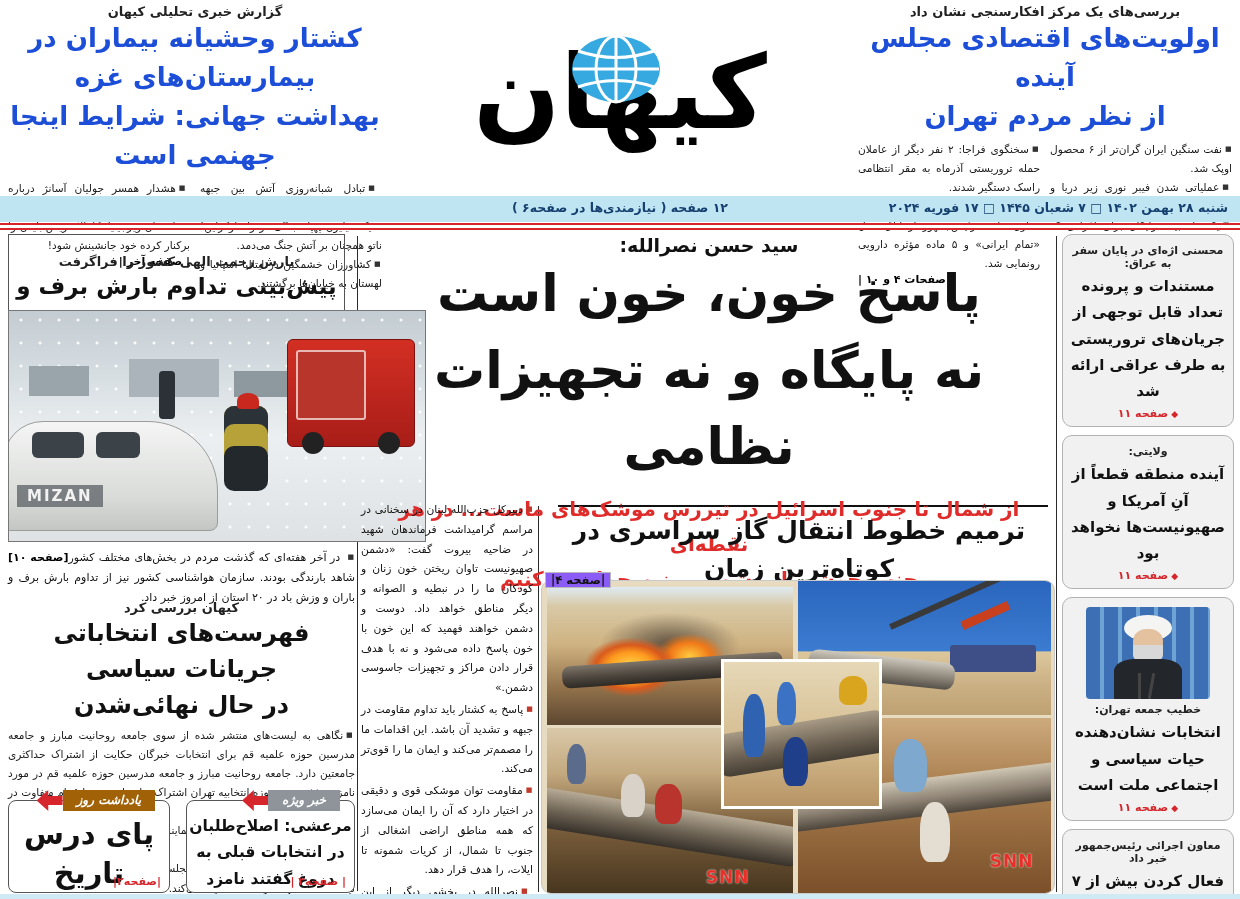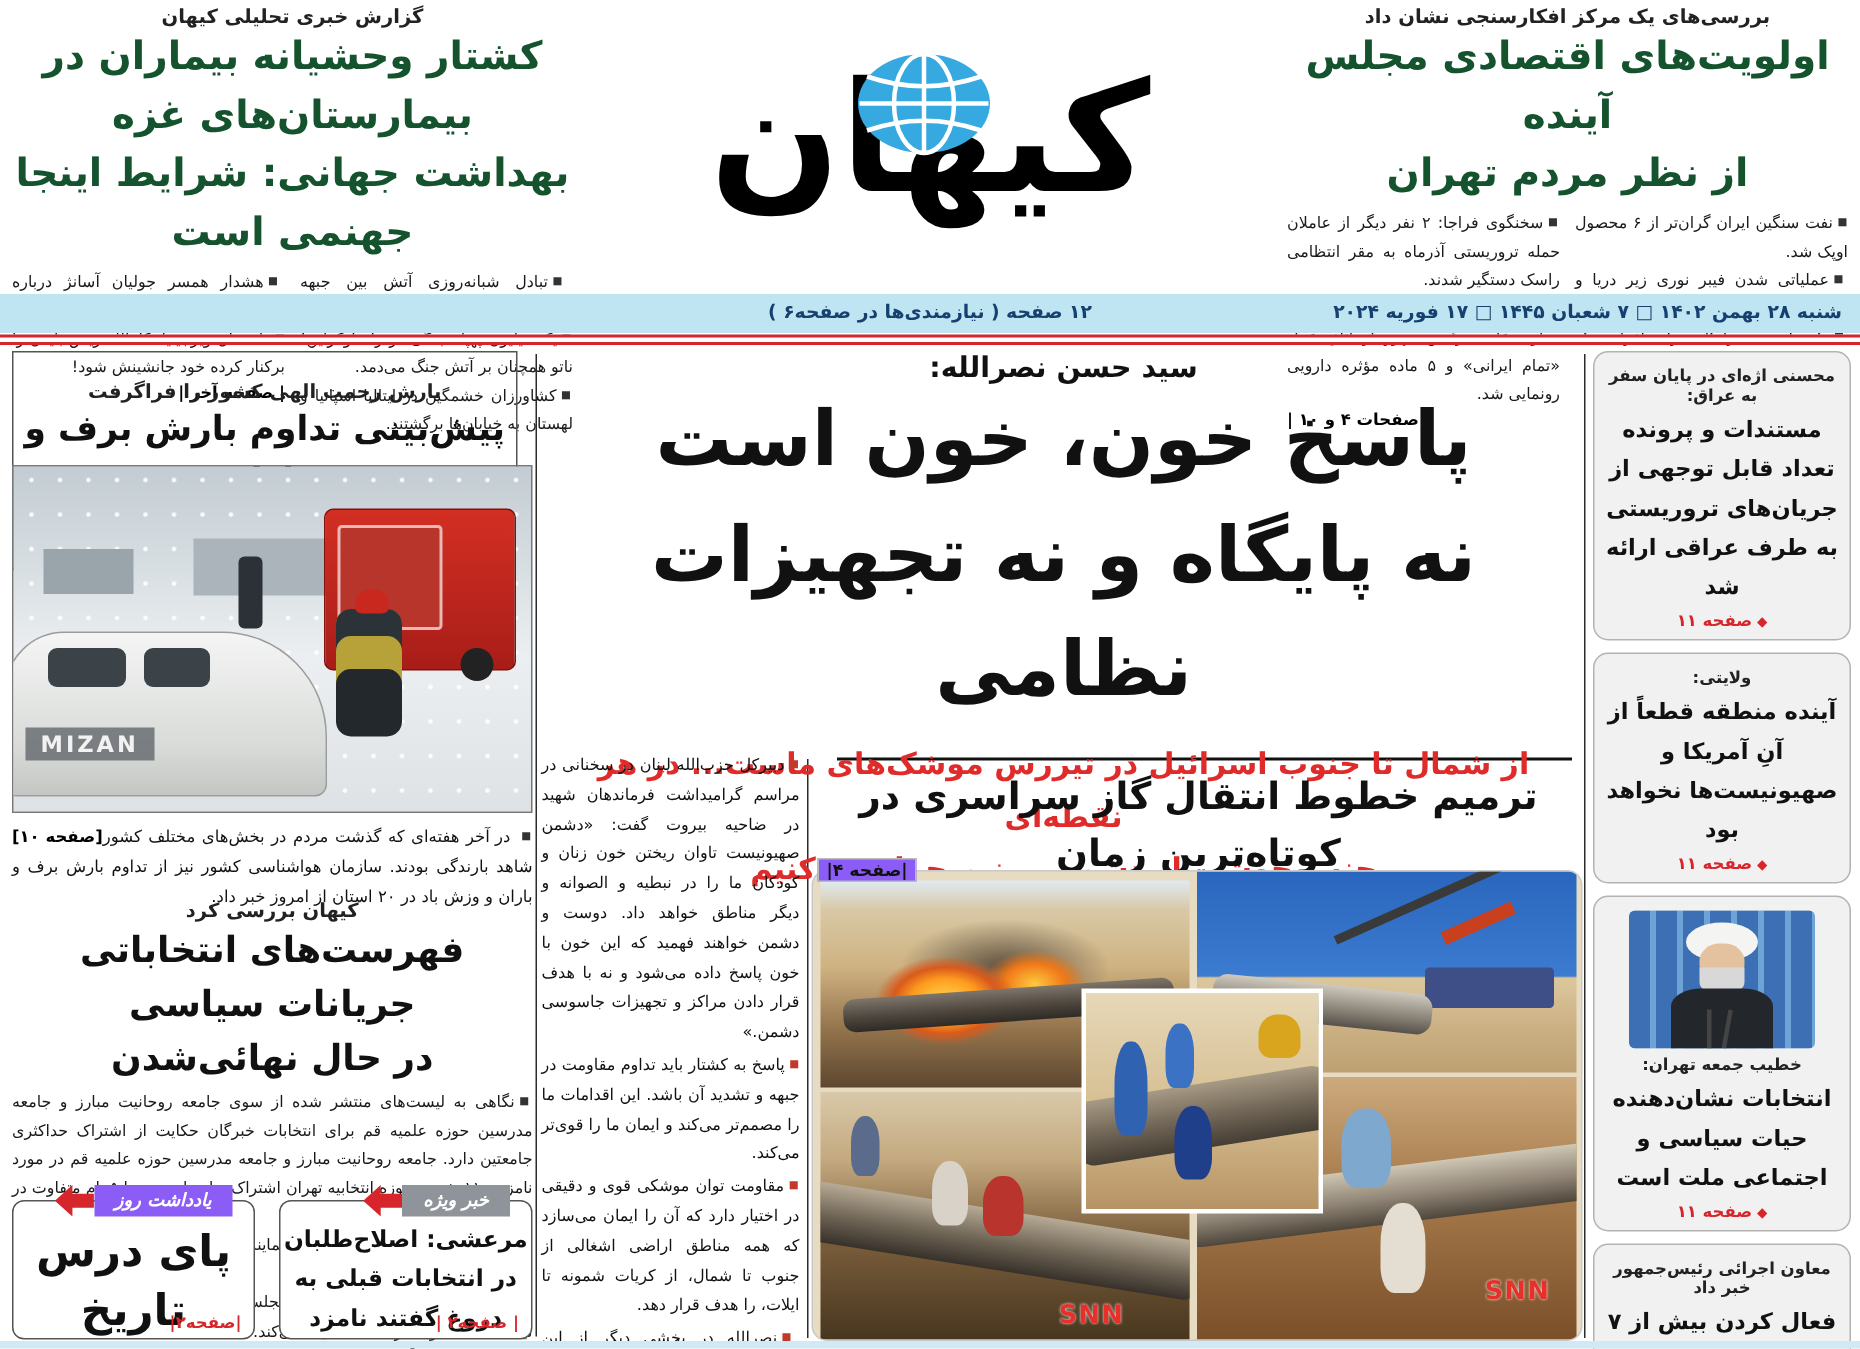--- a/index.html
+++ b/index.html
@@ -3,21 +3,21 @@
 <meta charset="utf-8">
 <style>
   * { margin:0; padding:0; box-sizing:border-box; }
   html,body { width:1240px; height:899px; background:#fff; overflow:hidden;
     font-family:"DejaVu Sans", sans-serif; direction:rtl; color:#111; }
   .abs { position:absolute; }
 
   
   .top-block { top:4px; width:374px; }
   .kicker { text-align:center; font-weight:bold; font-size:13px; color:#222; }
-  .top-headline { text-align:center; font-weight:bold; font-size:26px; line-height:1.5; color:#14532d; }
+  .top-headline { text-align:center; font-weight:bold; font-size:26px; line-height:1.5; color:#1d4ed8; }
   .bullet-cols { display:flex; gap:10px; margin-top:4px; }
   .bullet-col { flex:1; }
   .bullet { font-size:10.6px; line-height:1.8; text-align:justify; color:#1a1a1a; }
   .bullet::before { content:"■"; font-size:7px; color:#333; margin-left:3px; vertical-align:2px; }
   .inline-tag { font-weight:bold; font-size:11px; color:#000; }
 
   
   .logo-wrap { top:8px; left:392px; width:456px; height:186px; text-align:center; }
   .logo-text { font-size:102px; font-weight:bold; color:#000; line-height:170px; letter-spacing:-4px; }
   .globe { position:absolute; top:26px; left:178px; }
@@ -29,21 +29,21 @@
   .redrule { top:223px; left:0; width:1240px; height:7px;
     border-top:2px solid #d6262b; border-bottom:2px solid #d6262b; background:#fff; }
 
   
   .vline { width:1px; background:#2b2b2b; }
   .hline { height:2px; background:#111; }
 
   
   .weather-box { left:8px; top:234px; width:337px; border:1px solid #555; padding:19px 4px 6px; }
   .weather-headline { font-size:23px; font-weight:bold; text-align:center; line-height:1.5; }
-  .photo-snow { left:8px; top:310px; width:347px; height:232px; border:1px solid #777; overflow:hidden;
+  .photo-snow { left:8px; top:310px; width:418px; height:232px; border:1px solid #777; overflow:hidden;
     background:
       radial-gradient(circle at 12px 9px, rgba(255,255,255,.9) 1.2px, transparent 1.8px),
       linear-gradient(180deg,#c3ccd2 0%,#d8dfe3 30%,#ecefF1 55%,#dfe2e4 100%);
     background-size:19px 23px, 100% 100%; }
   .snow-bldg { position:absolute; background:#9aa5ab; }
   .snow-truck { position:absolute; right:10px; top:28px; width:128px; height:108px; background:linear-gradient(180deg,#d32f23,#a81d18); border-radius:6px; border:1px solid #7c120f; }
   .snow-truck .panel { position:absolute; left:8px; top:10px; width:70px; height:70px; background:#b8352b; border:2px solid #e8b8b4; border-radius:3px; }
   .snow-truck .wheel { position:absolute; bottom:-8px; width:22px; height:22px; background:#222; border-radius:50%; }
   .snow-car { position:absolute; left:-6px; bottom:10px; width:215px; height:110px; background:linear-gradient(180deg,#f4f5f4,#d9dbd9 70%,#c4c6c4); border-radius:40px 70px 8px 8px; border:1px solid #9a9d9a; }
   .snow-car .win { position:absolute; top:10px; width:52px; height:26px; background:#3c4348; border-radius:6px; }
@@ -242,21 +242,21 @@
     <div class="bullet">منصور حقیقت‌پور، نماینده پیشین مجلس شورای اسلامی: علی لاریجانی نه لیست می‌دهد و نه از کسی حمایت می‌کند.</div>
     <div class="bullet">امیر ابراهیم رسولی، سخنگوی شورای ائتلاف نیروهای انقلاب: امیدواریم فرآیند رسیدن به لیست نهائی تا هفته آینده کامل شود.</div>
 
   </div>
 
 </div>
 
 <div class="abs banner-box note-box">
   <div class="ribbon">
     <span class="arrow"></span>
-    <span class="lbl" style="background:#8b5cf6;">یادداشت روز</span>
+    <span class="lbl" style="background:#a16207;">یادداشت روز</span>
   </div>
   <div class="txt">
     <div>پای درس</div>
     <div>تاریخ</div>
   </div>
   <div class="banner-tag">|صفحه۲|</div>
 </div>
 
 <div class="abs banner-box special-box">
   <div class="ribbon">

